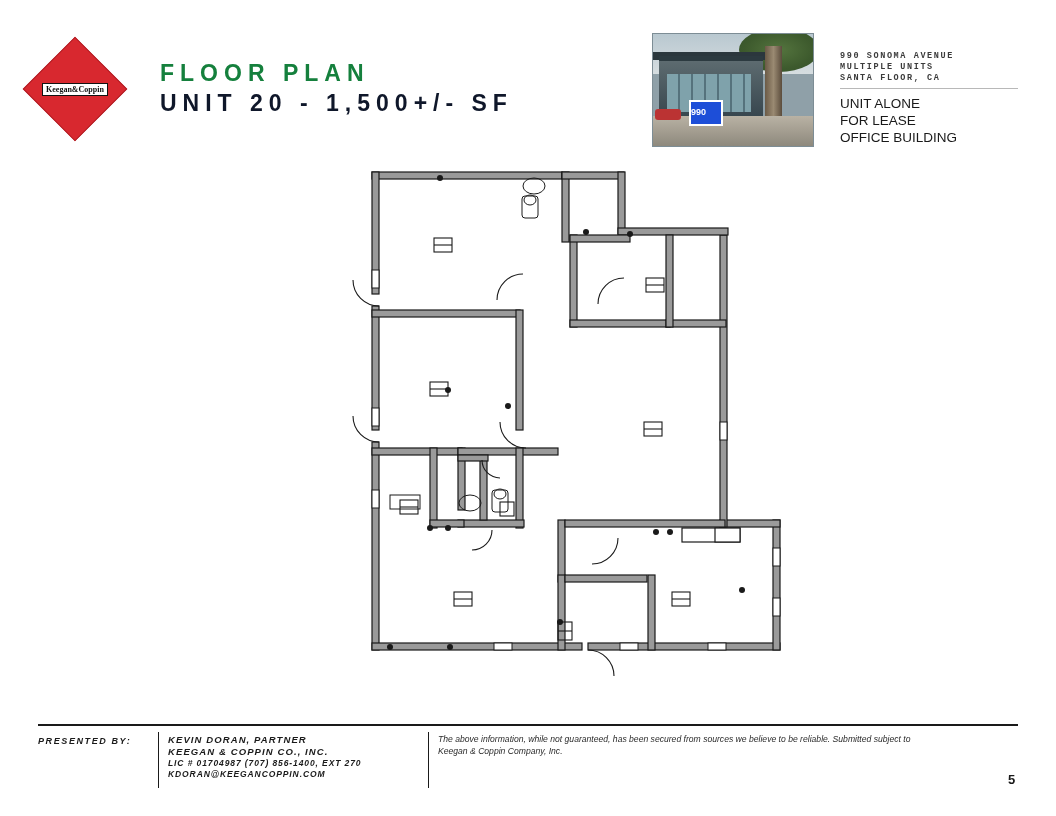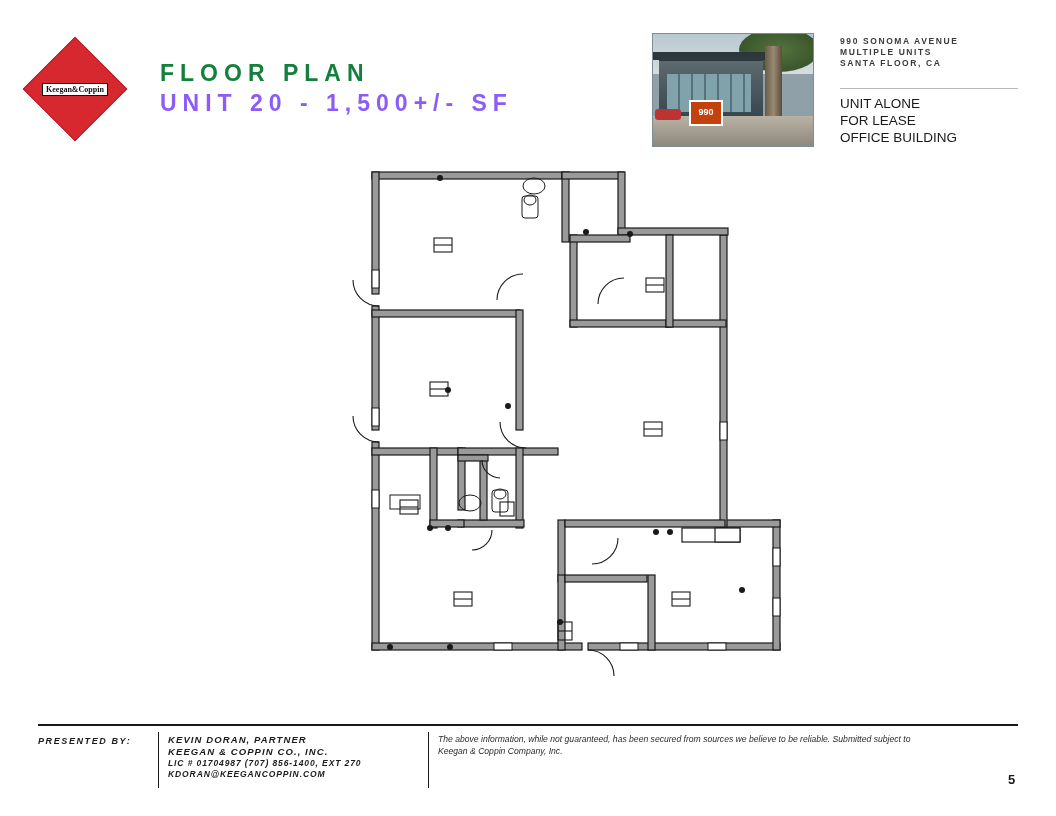--- a/index.html
+++ b/index.html
@@ -65,21 +65,21 @@
     font-size: 23px;
     font-weight: bold;
     letter-spacing: 6px;
     color: #15803d;
     line-height: 30px;
   }
   .title-line2 {
     font-size: 23px;
     font-weight: bold;
     letter-spacing: 6px;
-    color: #8b5cf6;
+    color: #0f172a;
     line-height: 30px;
   }
 
   .header-photo {
     position: absolute;
     left: 652px;
     top: 33px;
     width: 160px;
     height: 112px;
     overflow: hidden;
@@ -111,38 +111,39 @@
     position: absolute; left: 86px; top: -6px; width: 80px; height: 44px;
     background: radial-gradient(ellipse at center, #54743e 0%, #3d5a2d 60%, #33502a 100%);
     border-radius: 50%;
   }
   .photo-ground {
     position: absolute; left: 0; bottom: 0; width: 160px; height: 30px;
     background: linear-gradient(#b9b2a4, #8e897d);
   }
   .photo-sign {
     position: absolute; left: 36px; bottom: 20px; width: 30px; height: 22px;
-    background: #c2410c;
+    background: #1d4ed8;
     border: 2px solid #ffffff;
     color:#fff;
     font-size: 9px;
     font-weight: bold;
-    text-align:center;
+    text-align:left;
     line-height: 20px;
   }
   .photo-car {
     position:absolute; left: 2px; bottom: 26px; width: 26px; height: 11px;
     background:#b33; border-radius: 3px;
   }
 
   .header-address {
     position: absolute;
     left: 840px;
-    top: 36px;
+    top: 51px;
     width: 200px;
+    font-family: Liberation Mono, monospace;
   }
   .addr-line {
     font-size: 8.5px;
     letter-spacing: 1.6px;
     color: #3b3b3b;
     line-height: 11px;
     font-weight: 600;
   }
   .header-rule {
     position: absolute;

